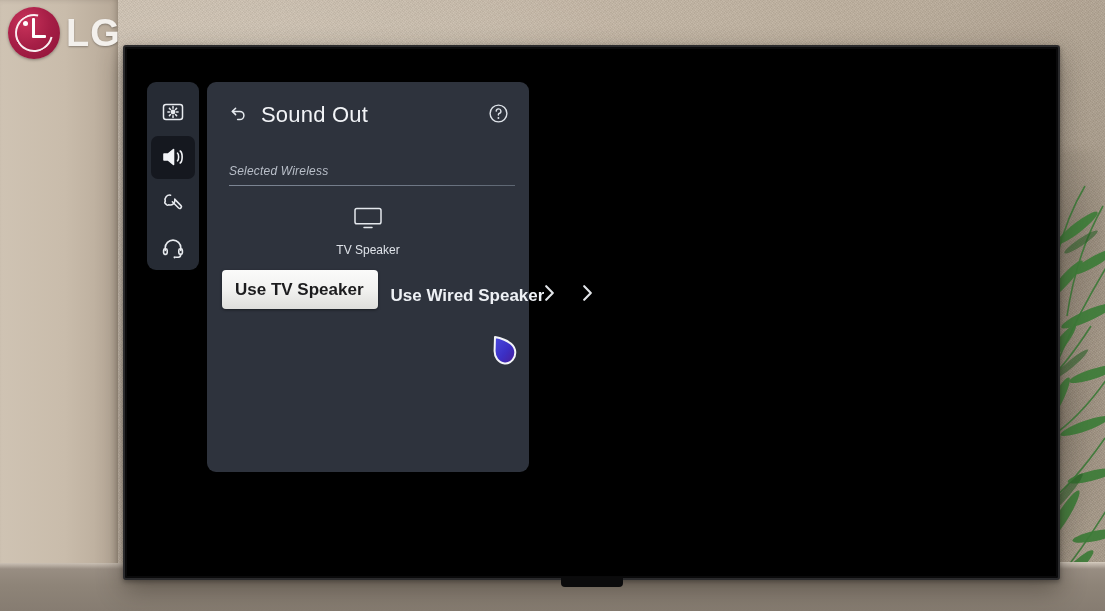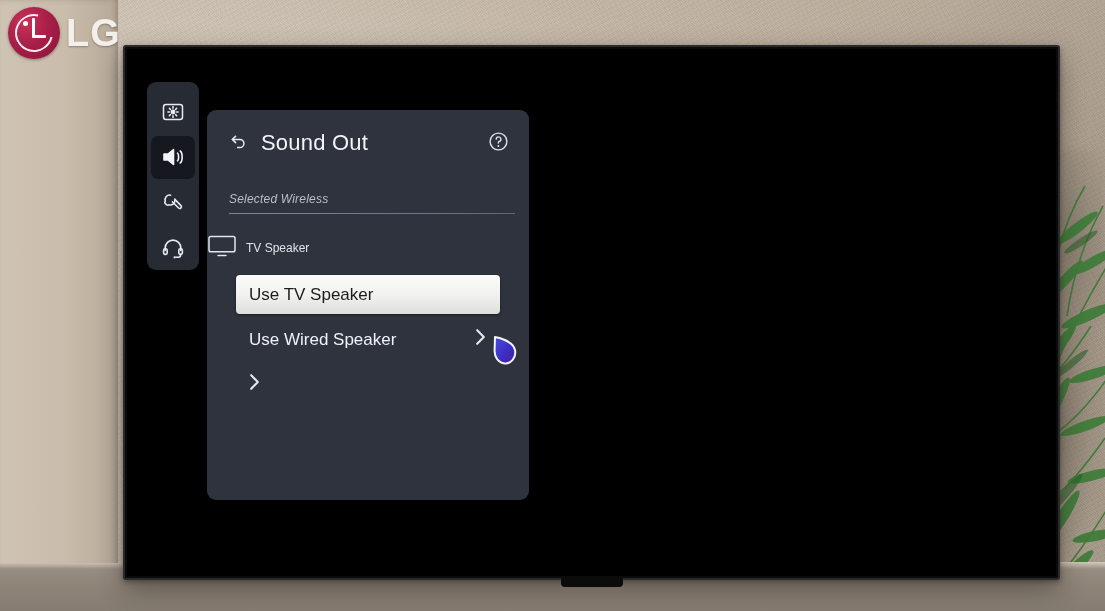--- a/index.html
+++ b/index.html
@@ -210,21 +210,20 @@
   
   .panel {
     position: absolute;
     left: 80px;
     top: 33px;
     width: 322px;
     height: 390px;
     background: #2e333d;
     border-radius: 9px;
     color: #eceff3;
-    margin-top: 28px;
   }
 
   .panel-head {
     height: 66px;
     display: flex;
     align-items: center;
     padding: 0 20px 0 22px;
   }
   .back-icon { flex: 0 0 auto; margin-right: 12px; }
   .panel-title {
@@ -245,34 +244,35 @@
   }
   .divider {
     margin: 7px 14px 0 22px;
     height: 1px;
     background: linear-gradient(90deg, #7d8694 0%, #6d7684 70%, #5d6672 100%);
   }
 
   .selected-speaker {
     margin-top: 20px;
     display: flex;
-    flex-direction: row;
+    flex-direction: column;
     align-items: center;
     gap: 9px;
   }
   .selected-speaker-name {
     font-size: 12px;
     color: #dfe3e9;
   }
 
   .menu {
     margin-top: 13px;
-    padding: 0 29px;
-    display: flex;
-    flex-direction: column;
+    padding: 0 15px;
+    display: flex;
+    flex-direction: row;
+    font-weight: bold;
   }
   .menu-row {
     height: 39px;
     display: flex;
     align-items: center;
     padding: 0 14px 0 13px;
     font-size: 17px;
     color: #eef1f5;
     border-radius: 4px;
     position: relative;

